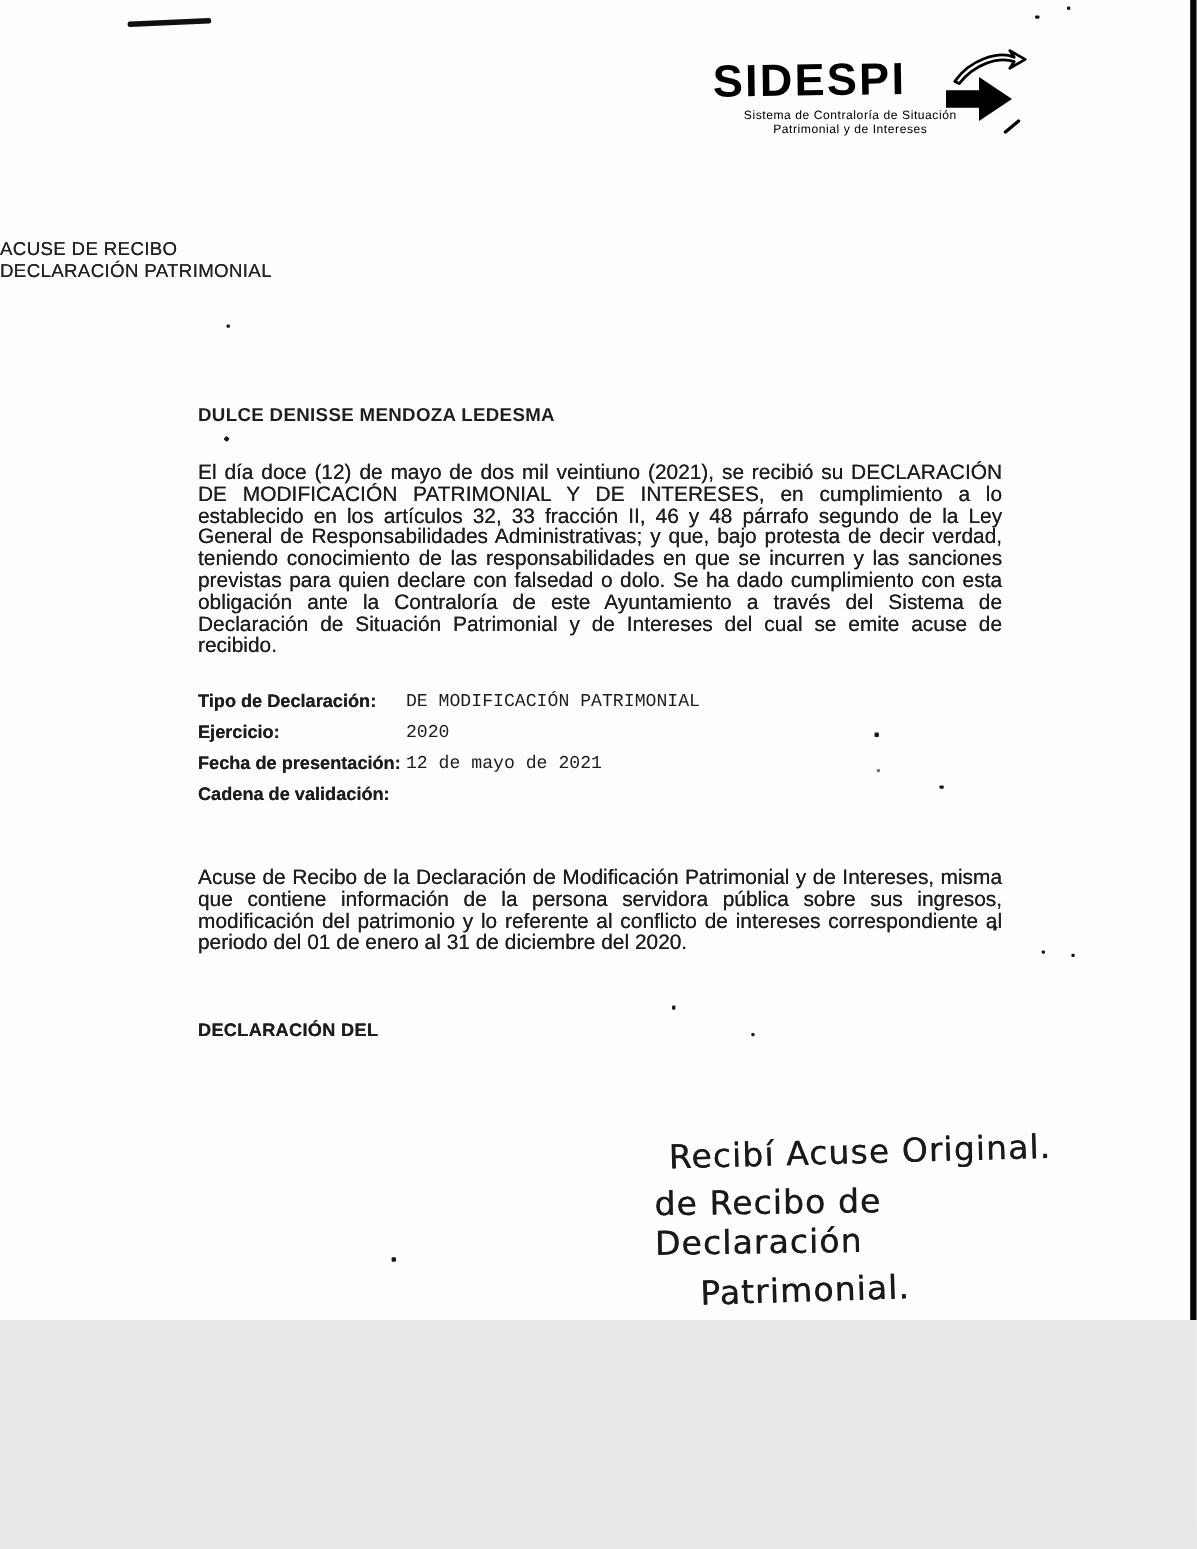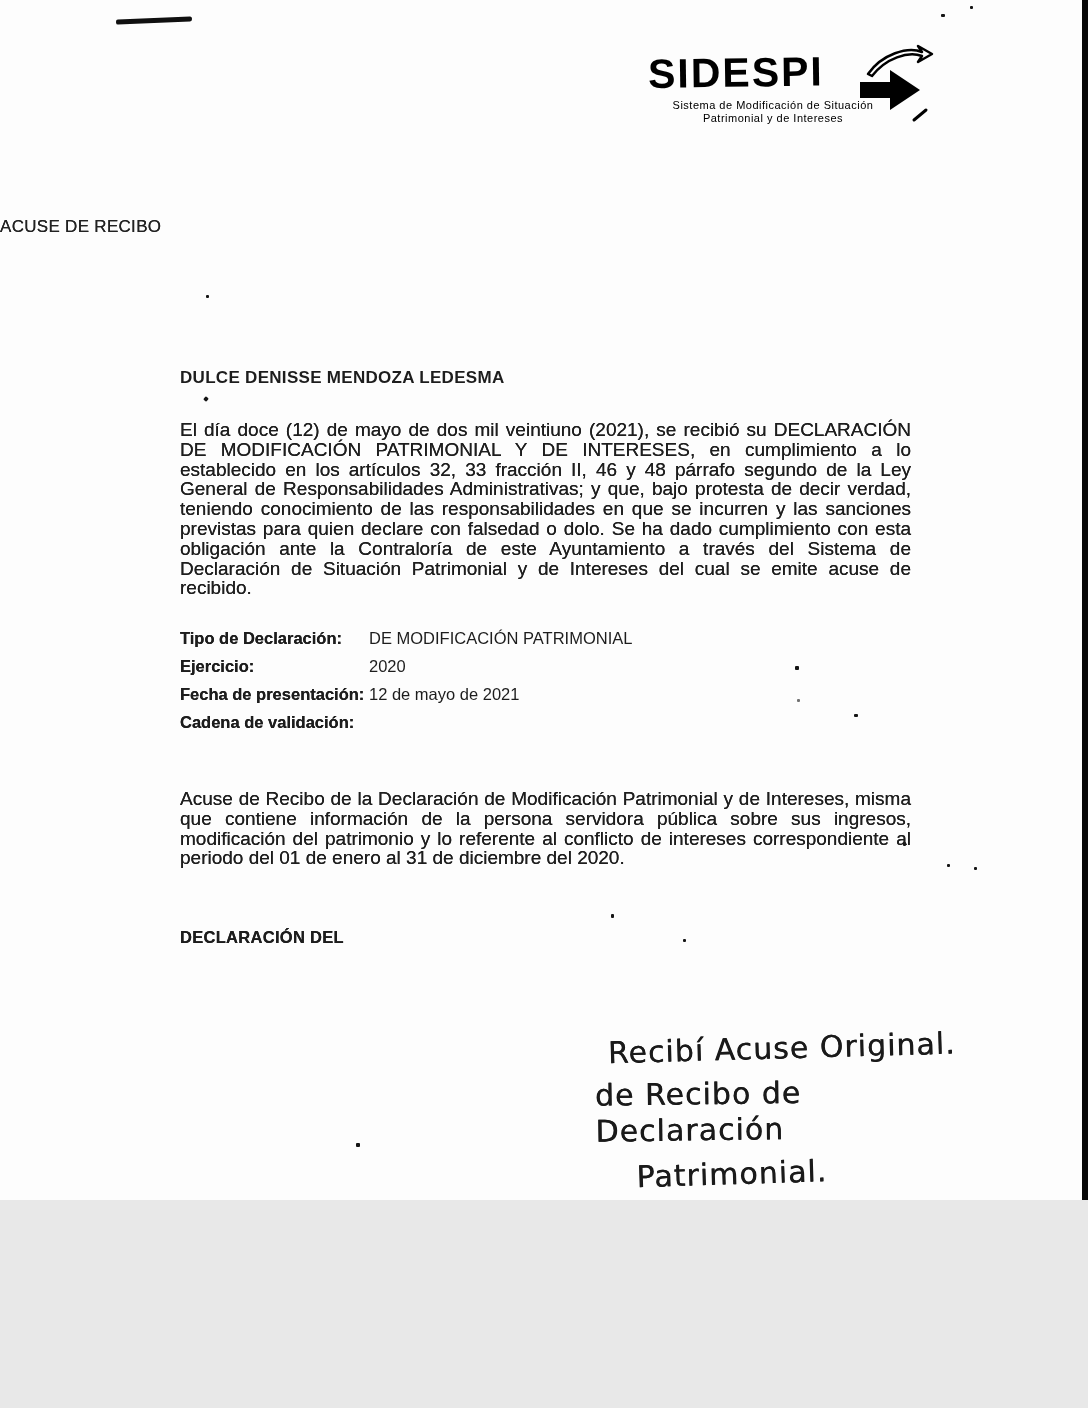--- a/index.html
+++ b/index.html
@@ -37,21 +37,21 @@
   .para{
     position:absolute;left:180px;width:731px;
     font-size:19px;line-height:19.8px;text-align:justify;
     color:#1e1e1e;text-shadow:0 0 0.3px #1e1e1e;
   }
   .para1{top:420px;}
   .para2{top:789px;}
   .fields{position:absolute;left:180px;top:624px;width:740px;font-size:16.5px;}
   .field-row{display:flex;line-height:28px;justify-content:space-between;}
   .field-label{width:189px;font-weight:700;flex:none;text-shadow:0 0 0.3px #1e1e1e;}
-  .field-value{flex:1;}
+  .field-value{flex:1;font-family:Liberation Mono, monospace;}
   .issuer{
     position:absolute;left:180px;top:928px;
     font-size:16.5px;font-weight:700;letter-spacing:0.3px;text-shadow:0 0 0.3px #1e1e1e;
   }
   
   .handnote{
     position:absolute;left:596px;top:1030px;width:400px;
     font-family:"DejaVu Sans", sans-serif;color:#1a1a1a;
     transform:rotate(-1.2deg);
     text-shadow:0.4px 0 0 currentColor;
@@ -92,27 +92,28 @@
   <div class="logo">
     <div class="logo-word">SIDESPI</div>
     <div class="logo-arrow">
       <svg width="82" height="88" viewBox="0 0 82 88">
         <path d="M12 30 C 26 10, 52 2, 66 8 L 62 2 L 76 10 L 62 18 L 66 12 C 52 7, 30 14, 16 32 Z" fill="none" stroke="#181818" stroke-width="2.5" stroke-linejoin="round"></path>
         <polygon points="4,38 34,38 34,26 64,46 34,66 34,54 4,54" fill="#181818"></polygon>
         <path d="M58 76 L 70 66" stroke="#181818" stroke-width="3" stroke-linecap="round"></path>
       </svg>
     </div>
     <div class="logo-sub">
-      <div>Sistema de Modificación de Situación</div>
+      <div>Sistema de Contraloría de Situación</div>
       <div>Patrimonial y de Intereses</div>
     </div>
   </div>
 
   <div class="title">
     <div>ACUSE DE RECIBO</div>
+    <div>DECLARACIÓN PATRIMONIAL</div>
   </div>
 
   <div class="recipient">DULCE DENISSE MENDOZA LEDESMA</div>
 
   <div class="para para1">El día doce (12) de mayo de dos mil veintiuno (2021), se recibió su DECLARACIÓN DE MODIFICACIÓN PATRIMONIAL Y DE INTERESES, en cumplimiento a lo establecido en los artículos 32, 33 fracción II, 46 y 48 párrafo segundo de la Ley General de Responsabilidades Administrativas; y que, bajo protesta de decir verdad, teniendo conocimiento de las responsabilidades en que se incurren y las sanciones previstas para quien declare con falsedad o dolo. Se ha dado cumplimiento con esta obligación ante la Contraloría de este Ayuntamiento a través del Sistema de Declaración de Situación Patrimonial y de Intereses del cual se emite acuse de recibido.</div>
 
   <div class="fields">
     <div class="field-row">
       <div class="field-label">Tipo de Declaración:</div>
       <div class="field-value">DE MODIFICACIÓN PATRIMONIAL</div>

